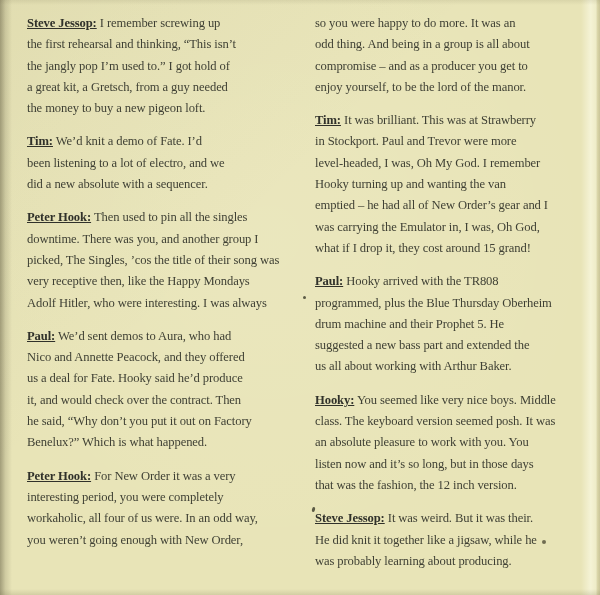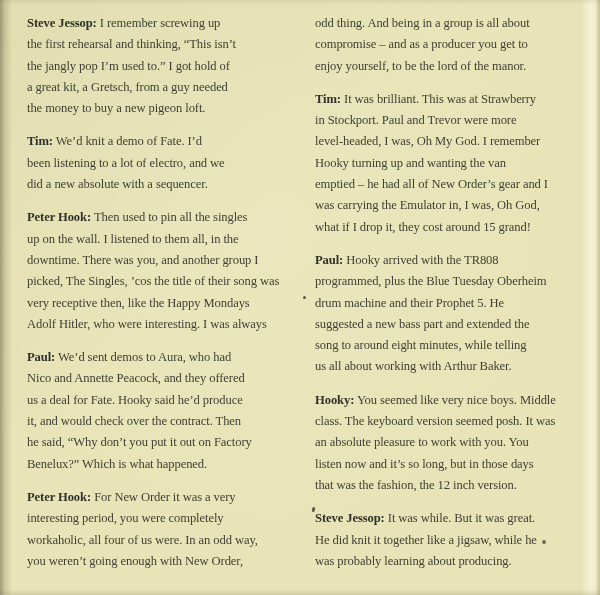--- a/index.html
+++ b/index.html
@@ -54,20 +54,21 @@
   .column.right{left:315px;width:274px;}
   .paragraph{margin-bottom:12px;}
   .line{
     white-space:nowrap;
     line-height:21.3px;
     height:21.3px;
   }
   .line strong{
     color:var(--ink-bold);
     font-weight:700;
+    text-decoration:underline;
   }
   
   .speck{position:absolute;background:#5c5b45;border-radius:50%;}
   .speck.s1{left:303px;top:296px;width:3px;height:3px;}
   .speck.s2{left:312px;top:507px;width:3px;height:5px;border-radius:2px/3px;transform:rotate(12deg);}
   .speck.s3{left:542px;top:540px;width:4px;height:4px;background:rgba(80,78,55,0.8);}
 </style>
 </head>
 <body>
 
@@ -80,21 +81,20 @@
         <div class="line"><span>a great kit, a Gretsch, from a guy needed</span></div>
         <div class="line"><span>the money to buy a new pigeon loft.</span></div>
       </div>
       <div class="paragraph">
         <div class="line"><strong>Tim:</strong> <span>We’d knit a demo of Fate. I’d</span></div>
         <div class="line"><span>been listening to a lot of electro, and we</span></div>
         <div class="line"><span>did a new absolute with a sequencer.</span></div>
       </div>
       <div class="paragraph">
         <div class="line"><strong>Peter Hook:</strong> <span>Then used to pin all the singles</span></div>
-        <div class="line"><span>up on the wall. I listened to them all, in the</span></div>
         <div class="line"><span>downtime. There was you, and another group I</span></div>
         <div class="line"><span>picked, The Singles, ’cos the title of their song was</span></div>
         <div class="line"><span>very receptive then, like the Happy Mondays</span></div>
         <div class="line"><span>Adolf Hitler, who were interesting. I was always</span></div>
       </div>
       <div class="paragraph">
         <div class="line"><strong>Paul:</strong> <span>We’d sent demos to Aura, who had</span></div>
         <div class="line"><span>Nico and Annette Peacock, and they offered</span></div>
         <div class="line"><span>us a deal for Fate. Hooky said he’d produce</span></div>
         <div class="line"><span>it, and would check over the contract. Then</span></div>
@@ -103,50 +103,50 @@
       </div>
       <div class="paragraph">
         <div class="line"><strong>Peter Hook:</strong> <span>For New Order it was a very</span></div>
         <div class="line"><span>interesting period, you were completely</span></div>
         <div class="line"><span>workaholic, all four of us were. In an odd way,</span></div>
         <div class="line"><span>you weren’t going enough with New Order,</span></div>
       </div>
     </div>
   <div class="column right">
       <div class="paragraph">
+        <div class="line"><span>so you were happy to do more. It was an</span></div>
         <div class="line"><span>odd thing. And being in a group is all about</span></div>
         <div class="line"><span>compromise – and as a producer you get to</span></div>
         <div class="line"><span>enjoy yourself, to be the lord of the manor.</span></div>
       </div>
       <div class="paragraph">
         <div class="line"><strong>Tim:</strong> <span>It was brilliant. This was at Strawberry</span></div>
         <div class="line"><span>in Stockport. Paul and Trevor were more</span></div>
         <div class="line"><span>level-headed, I was, Oh My God. I remember</span></div>
         <div class="line"><span>Hooky turning up and wanting the van</span></div>
         <div class="line"><span>emptied – he had all of New Order’s gear and I</span></div>
         <div class="line"><span>was carrying the Emulator in, I was, Oh God,</span></div>
         <div class="line"><span>what if I drop it, they cost around 15 grand!</span></div>
       </div>
       <div class="paragraph">
         <div class="line"><strong>Paul:</strong> <span>Hooky arrived with the TR808</span></div>
-        <div class="line"><span>programmed, plus the Blue Tuesday Oberheim</span></div>
+        <div class="line"><span>programmed, plus the Blue Thursday Oberheim</span></div>
         <div class="line"><span>drum machine and their Prophet 5. He</span></div>
         <div class="line"><span>suggested a new bass part and extended the</span></div>
-        <div class="line"><span>song to around eight minutes, while telling</span></div>
         <div class="line"><span>us all about working with Arthur Baker.</span></div>
       </div>
       <div class="paragraph">
         <div class="line"><strong>Hooky:</strong> <span>You seemed like very nice boys. Middle</span></div>
         <div class="line"><span>class. The keyboard version seemed posh. It was</span></div>
         <div class="line"><span>an absolute pleasure to work with you. You</span></div>
         <div class="line"><span>listen now and it’s so long, but in those days</span></div>
         <div class="line"><span>that was the fashion, the 12 inch version.</span></div>
       </div>
       <div class="paragraph">
-        <div class="line"><strong>Steve Jessop:</strong> <span>It was while. But it was great.</span></div>
+        <div class="line"><strong>Steve Jessop:</strong> <span>It was weird. But it was their.</span></div>
         <div class="line"><span>He did knit it together like a jigsaw, while he</span></div>
         <div class="line"><span>was probably learning about producing.</span></div>
       </div>
     </div>
 
   <div class="edge-left"></div>
   <div class="edge-right-highlight"></div>
   <div class="edge-right"></div>
   <div class="edge-top"></div>
   <div class="edge-bottom"></div>

